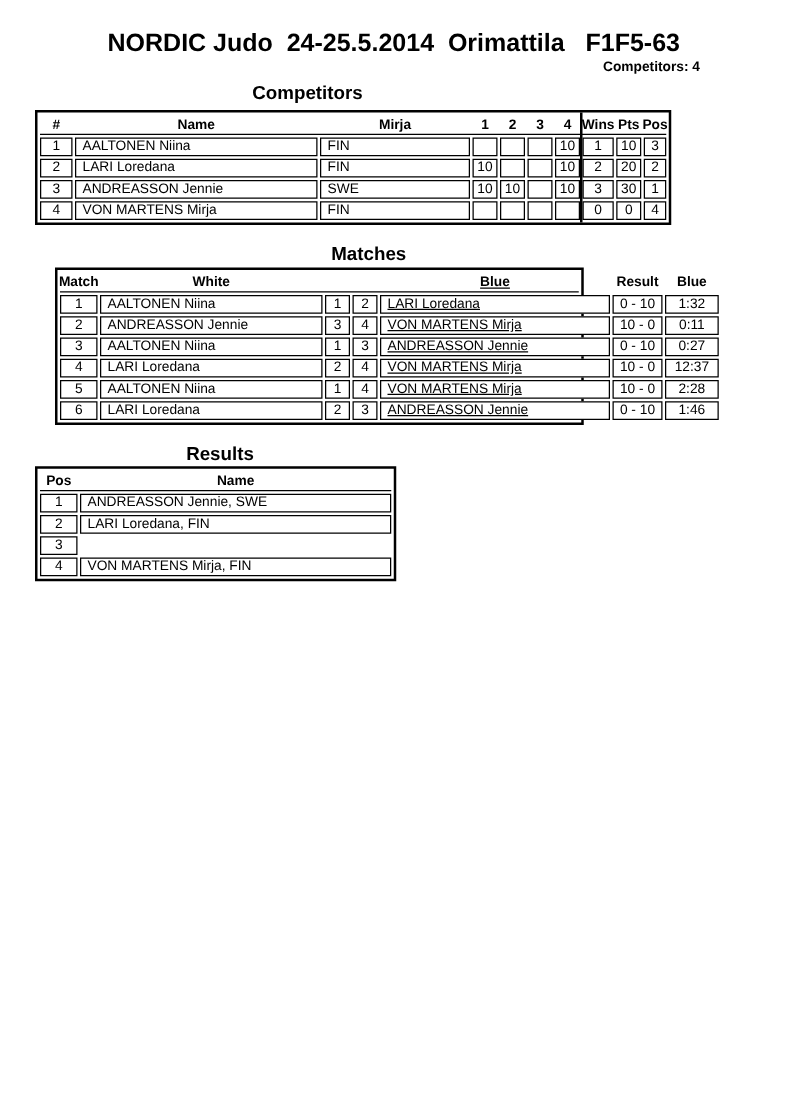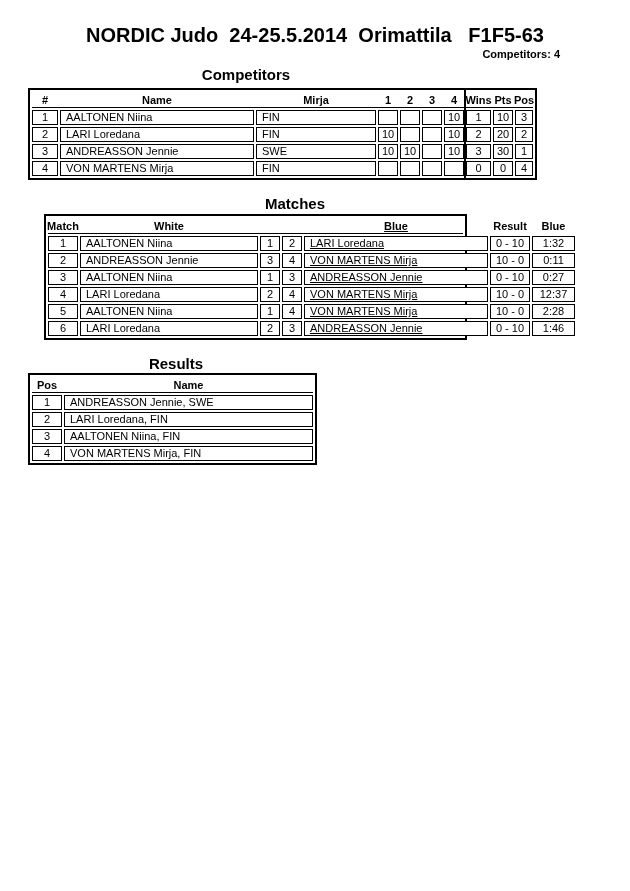--- a/index.html
+++ b/index.html
@@ -282,21 +282,20 @@
         <div class="cell left  w-rname">ANDREASSON Jennie, SWE</div>
       </div>
 
       <div class="trow">
         <div class="cell center w-rpos">2</div>
         <div class="cell left  w-rname">LARI Loredana, FIN</div>
       </div>
 
       <div class="trow">
         <div class="cell center w-rpos">3</div>
-        <div class="cell left  w-rname">AALTONEN Niina, FIN</div>
       </div>
 
       <div class="trow">
         <div class="cell center w-rpos">4</div>
         <div class="cell left  w-rname">VON MARTENS Mirja, FIN</div>
       </div>
     </div>
 </div>
 
 </body></html>

